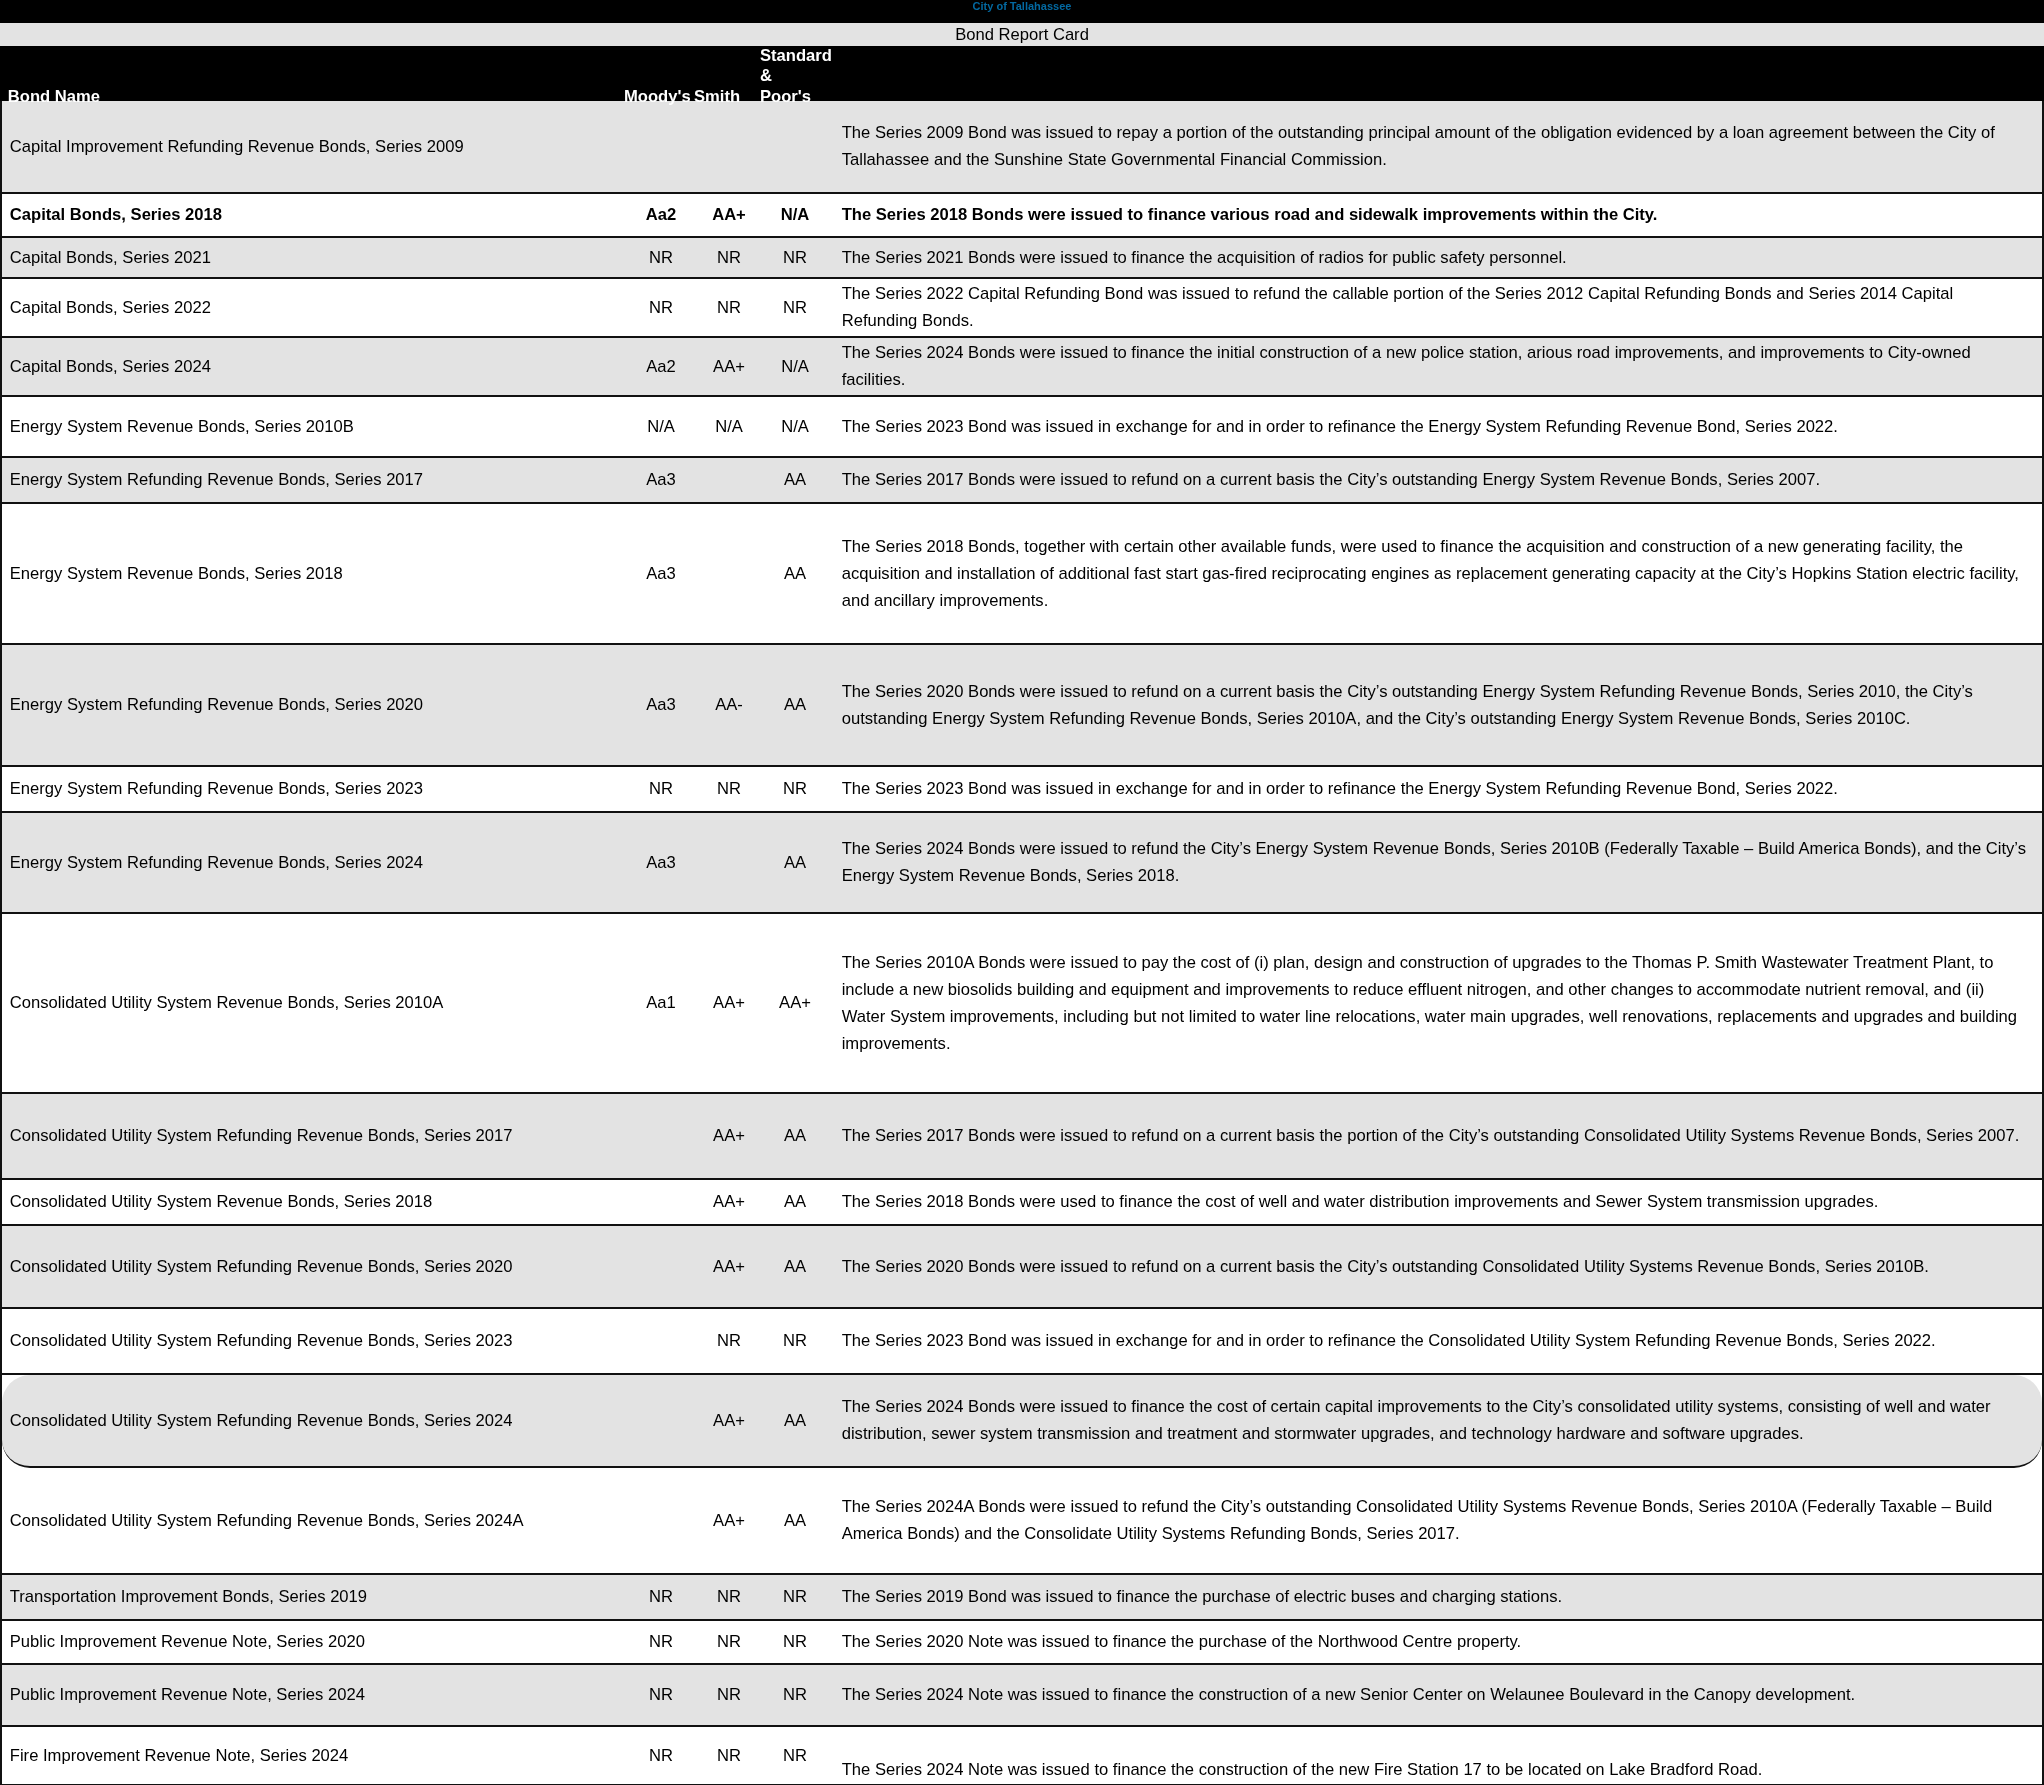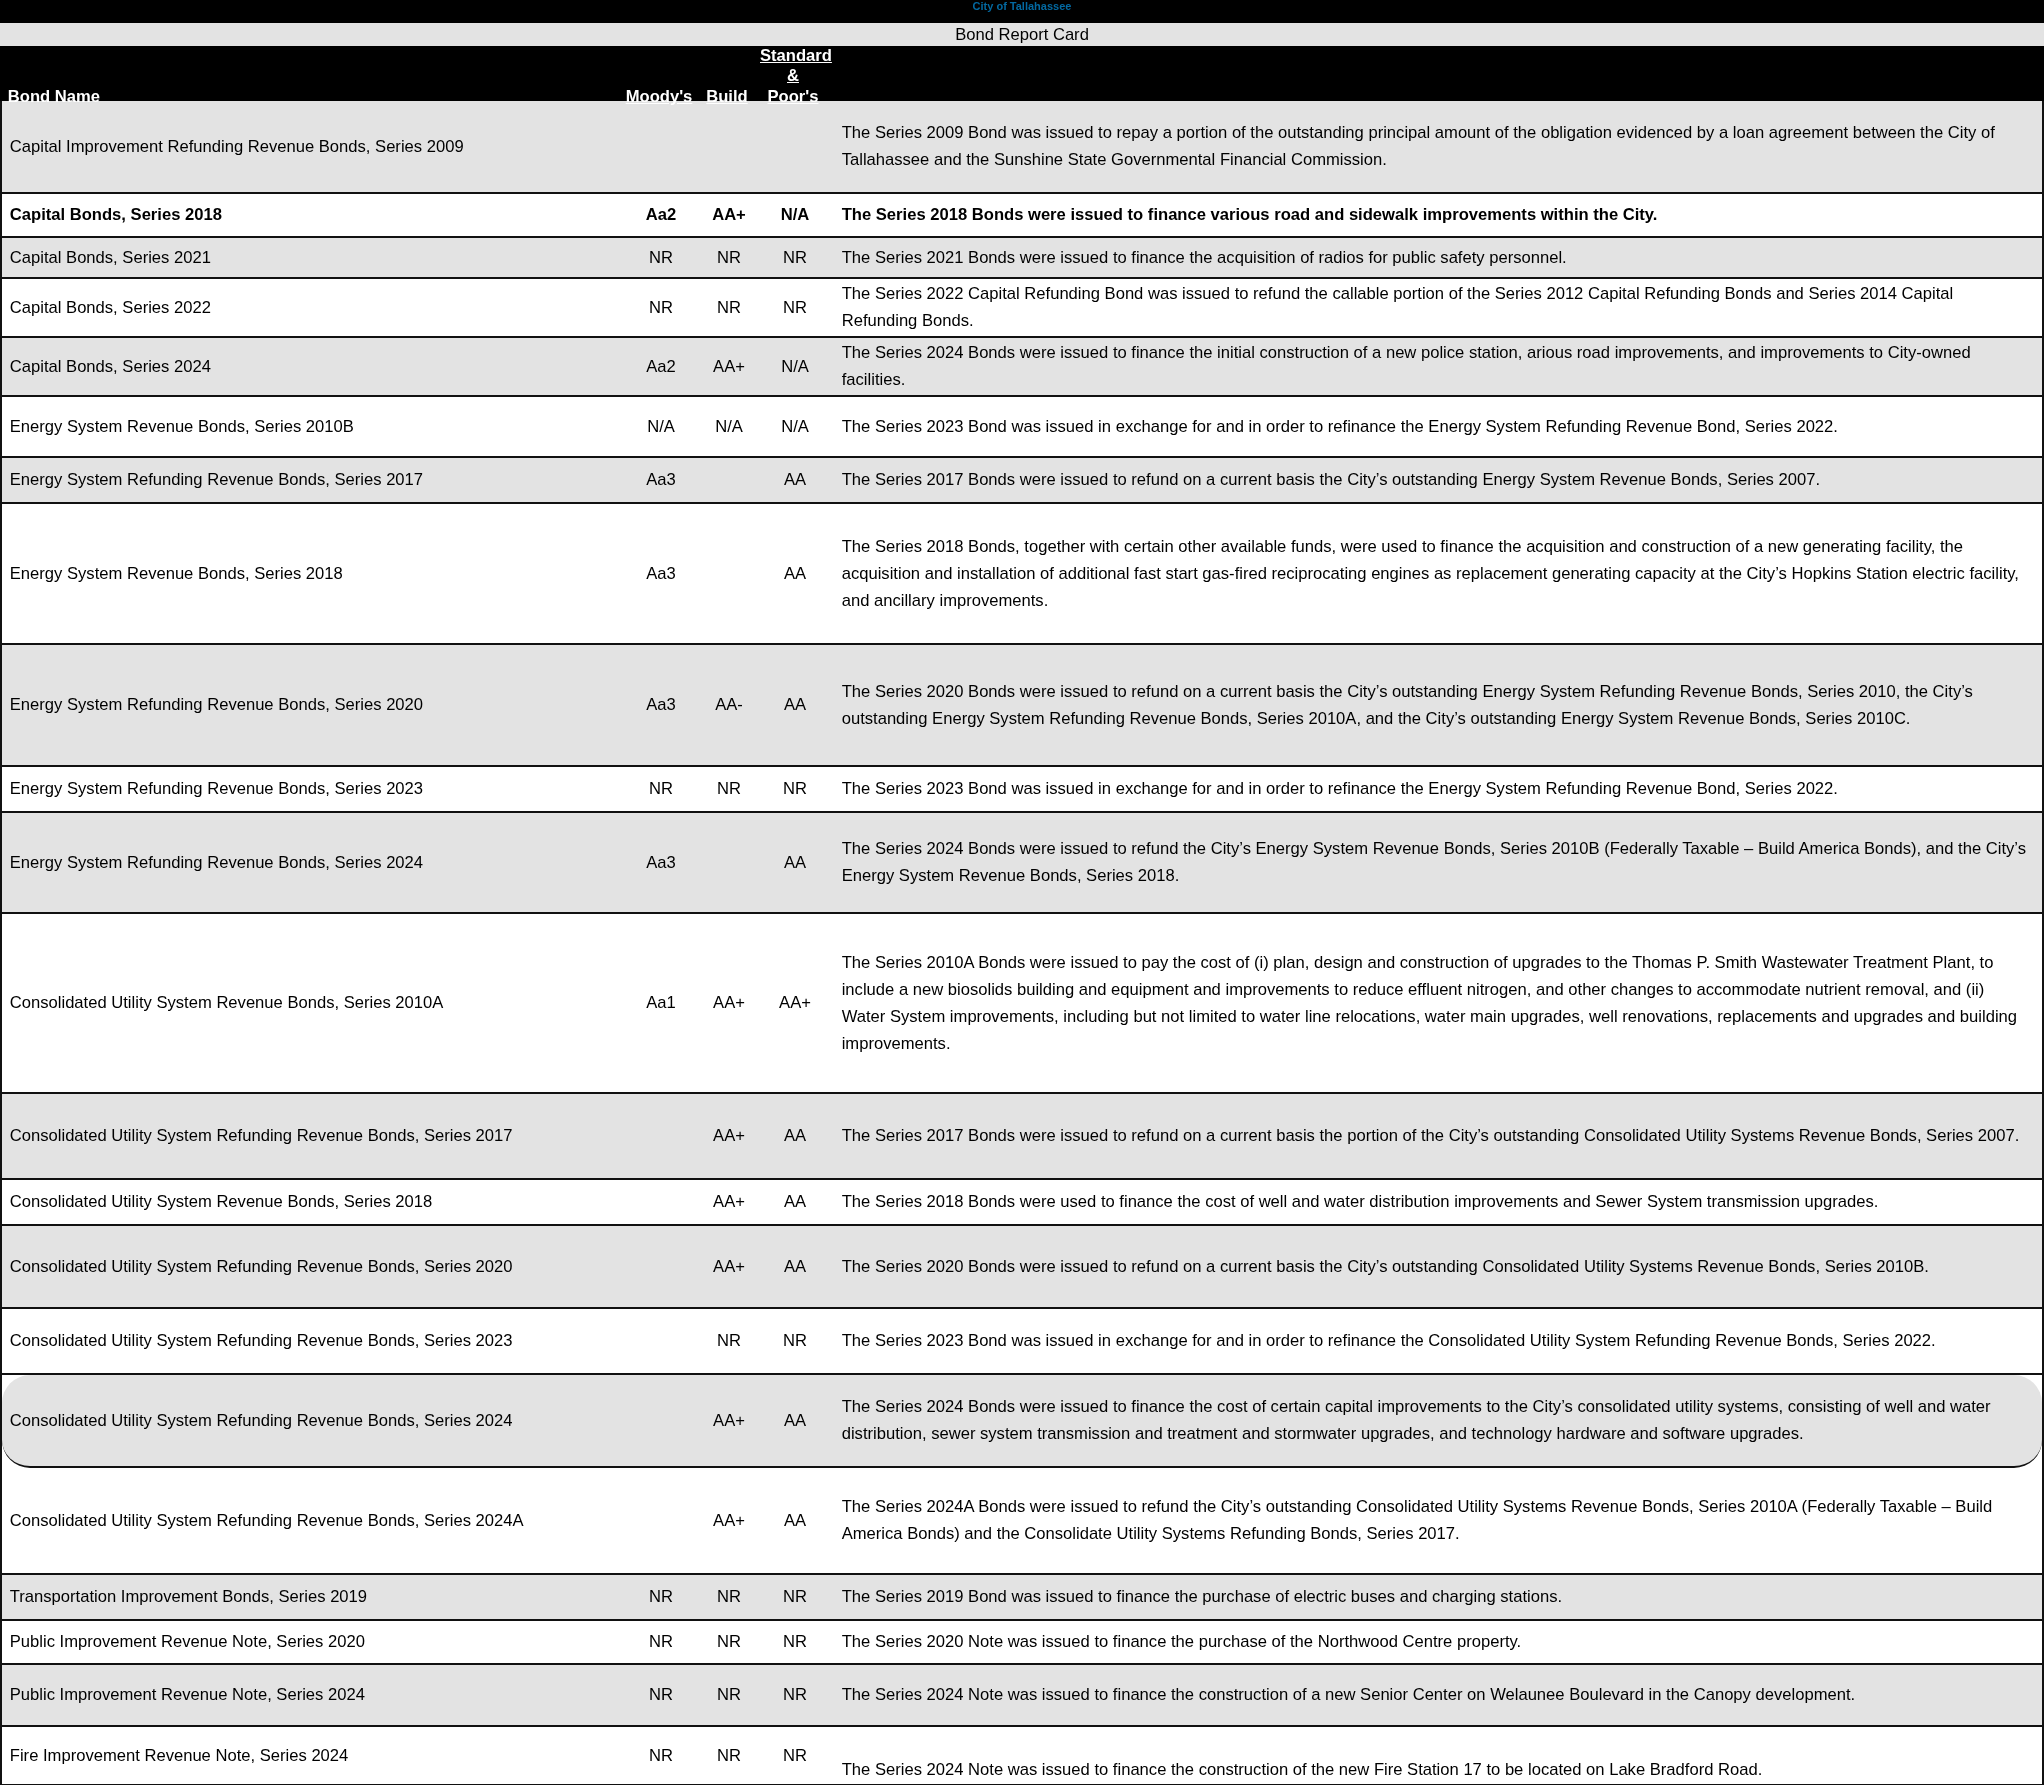--- a/index.html
+++ b/index.html
@@ -27,21 +27,21 @@
     box-sizing:border-box;
   }
   .header-row{
     height:55px;background:#000;color:#fff;
     font-weight:bold;font-size:16.6px;
     align-items:end;
     padding-bottom:4.9px;
   }
   .header-row .hcell{line-height:20.5px;}
   .h-name{padding-left:7.8px;}
-  .h-center{text-align:center;text-decoration:underline;}
+  .h-center{text-align:left;}
   .h-purpose{padding-left:13.7px;}
   #rows{
     border-left:2.9px solid #111;
     border-right:2.9px solid #111;
     box-sizing:border-box;
   }
   .data-row{
     border-bottom:2.9px solid #111;
     background:#fff;
   }
@@ -66,21 +66,21 @@
     <span>City of Tallahassee</span>
   </div>
 
   <div class="subtitle-bar">
     <span>Bond Report Card</span>
   </div>
 
   <div class="header-row grid-row">
     <div class="hcell h-name">Bond Name</div>
     <div class="hcell h-center">Moody's</div>
-    <div class="hcell h-center">Build</div>
+    <div class="hcell h-center">Smith</div>
     <div class="hcell h-center">
       <div>Standard</div>
       <div>&amp; Poor's</div>
     </div>
   </div>
 
   <div id="rows">
       <div class="data-row grid-row shaded" style="height: 93px;">
     <div class="cell c-name">Capital Improvement Refunding Revenue Bonds, Series 2009</div>
     <div class="cell c-rating"></div>

